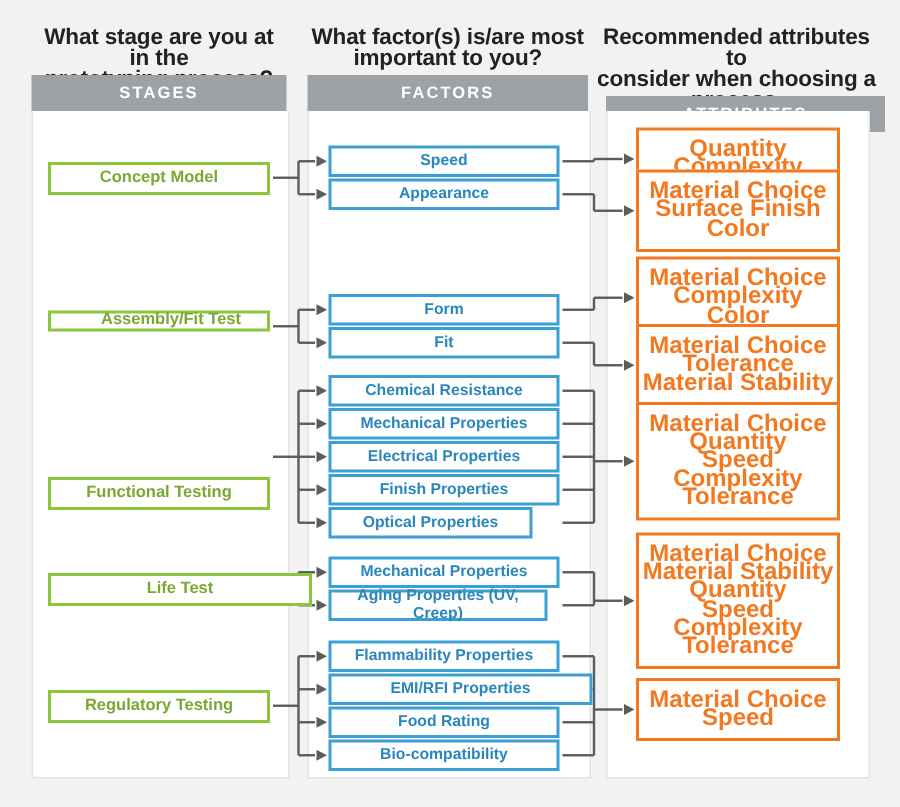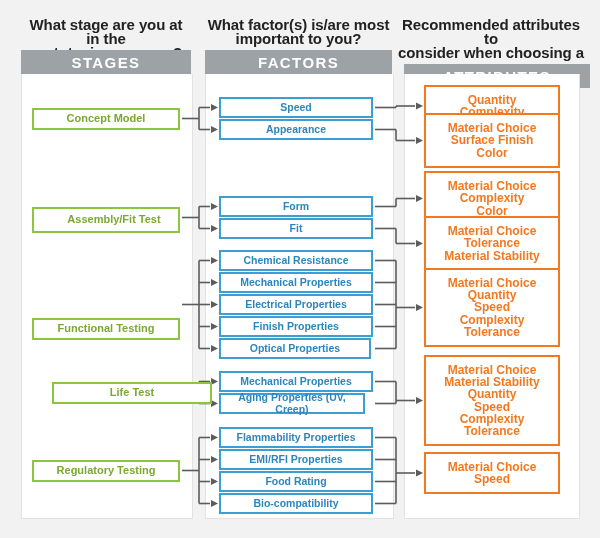--- a/index.html
+++ b/index.html
@@ -29,21 +29,21 @@
     line-height: 14px;
     letter-spacing: -0.1px;
   }
 
   
   .colhead {
     position: absolute;
     height: 24px;
     background: #9da2a6;
     color: #ffffff;
-    font-size: 15px;
+    font-size: 11px;
     font-weight: bold;
     letter-spacing: 1.4px;
     display: flex;
     align-items: center;
     justify-content: center;
   }
 
   
   .panel {
     position: absolute;
@@ -70,21 +70,21 @@
     font-size: 11px;
   }
   .node-factor {
     border: 2px solid #3b9fd4;
     color: #2a86bd;
     font-size: 10.5px;
   }
   .node-attr {
     border: 2px solid #f37920;
     color: #f37920;
-    font-size: 12px;
+    font-size: 16px;
     line-height: 12.2px;
   }
   .node span { display: block; }
 
   
   #wires {
     position: absolute;
     left: 0;
     top: 0;
     width: 600px;
@@ -234,21 +234,21 @@
           <span>Color</span>
         </div>
       </div>
       <div class="node node-attr" style="left: 424px; top: 216px; width: 136px; height: 55px;">
         <div>
           <span>Material Choice</span>
           <span>Tolerance</span>
           <span>Material Stability</span>
         </div>
       </div>
-      <div class="node node-stage" style="left: 32px; top: 207px; width: 148px; height: 26px; padding-left: 16px;">
+      <div class="node node-stage" style="left: 32px; top: 207px; width: 148px; height: 14px; padding-left: 16px;">
         <div>
           <span>Assembly/Fit Test</span>
         </div>
       </div>
       <div class="node node-factor" style="left: 219px; top: 250px; width: 154px; height: 21px;">
         <div>
           <span>Chemical Resistance</span>
         </div>
       </div>
       <div class="node node-factor" style="left: 219px; top: 272px; width: 154px; height: 21px;">
@@ -259,21 +259,21 @@
       <div class="node node-factor" style="left: 219px; top: 294px; width: 154px; height: 21px;">
         <div>
           <span>Electrical Properties</span>
         </div>
       </div>
       <div class="node node-factor" style="left: 219px; top: 316px; width: 154px; height: 21px;">
         <div>
           <span>Finish Properties</span>
         </div>
       </div>
-      <div class="node node-factor" style="left: 219px; top: 338px; width: 152px; height: 21px;">
+      <div class="node node-factor" style="left: 219px; top: 338px; width: 136px; height: 21px;">
         <div>
           <span>Optical Properties</span>
         </div>
       </div>
       <div class="node node-attr" style="left: 424px; top: 268px; width: 136px; height: 79px;">
         <div>
           <span>Material Choice</span>
           <span>Quantity</span>
           <span>Speed</span>
           <span>Complexity</span>
@@ -298,31 +298,31 @@
       <div class="node node-attr" style="left: 424px; top: 355px; width: 136px; height: 91px;">
         <div>
           <span>Material Choice</span>
           <span>Material Stability</span>
           <span>Quantity</span>
           <span>Speed</span>
           <span>Complexity</span>
           <span>Tolerance</span>
         </div>
       </div>
-      <div class="node node-stage" style="left: 32px; top: 382px; width: 160px; height: 22px; margin-left: 20px;">
+      <div class="node node-stage" style="left: 32px; top: 382px; width: 176px; height: 22px;">
         <div>
           <span>Life Test</span>
         </div>
       </div>
       <div class="node node-factor" style="left: 219px; top: 427px; width: 154px; height: 21px;">
         <div>
           <span>Flammability Properties</span>
         </div>
       </div>
-      <div class="node node-factor" style="left: 219px; top: 449px; width: 154px; height: 21px;">
+      <div class="node node-factor" style="left: 219px; top: 449px; width: 176px; height: 21px;">
         <div>
           <span>EMI/RFI Properties</span>
         </div>
       </div>
       <div class="node node-factor" style="left: 219px; top: 471px; width: 154px; height: 21px;">
         <div>
           <span>Food Rating</span>
         </div>
       </div>
       <div class="node node-factor" style="left: 219px; top: 493px; width: 154px; height: 21px;">

